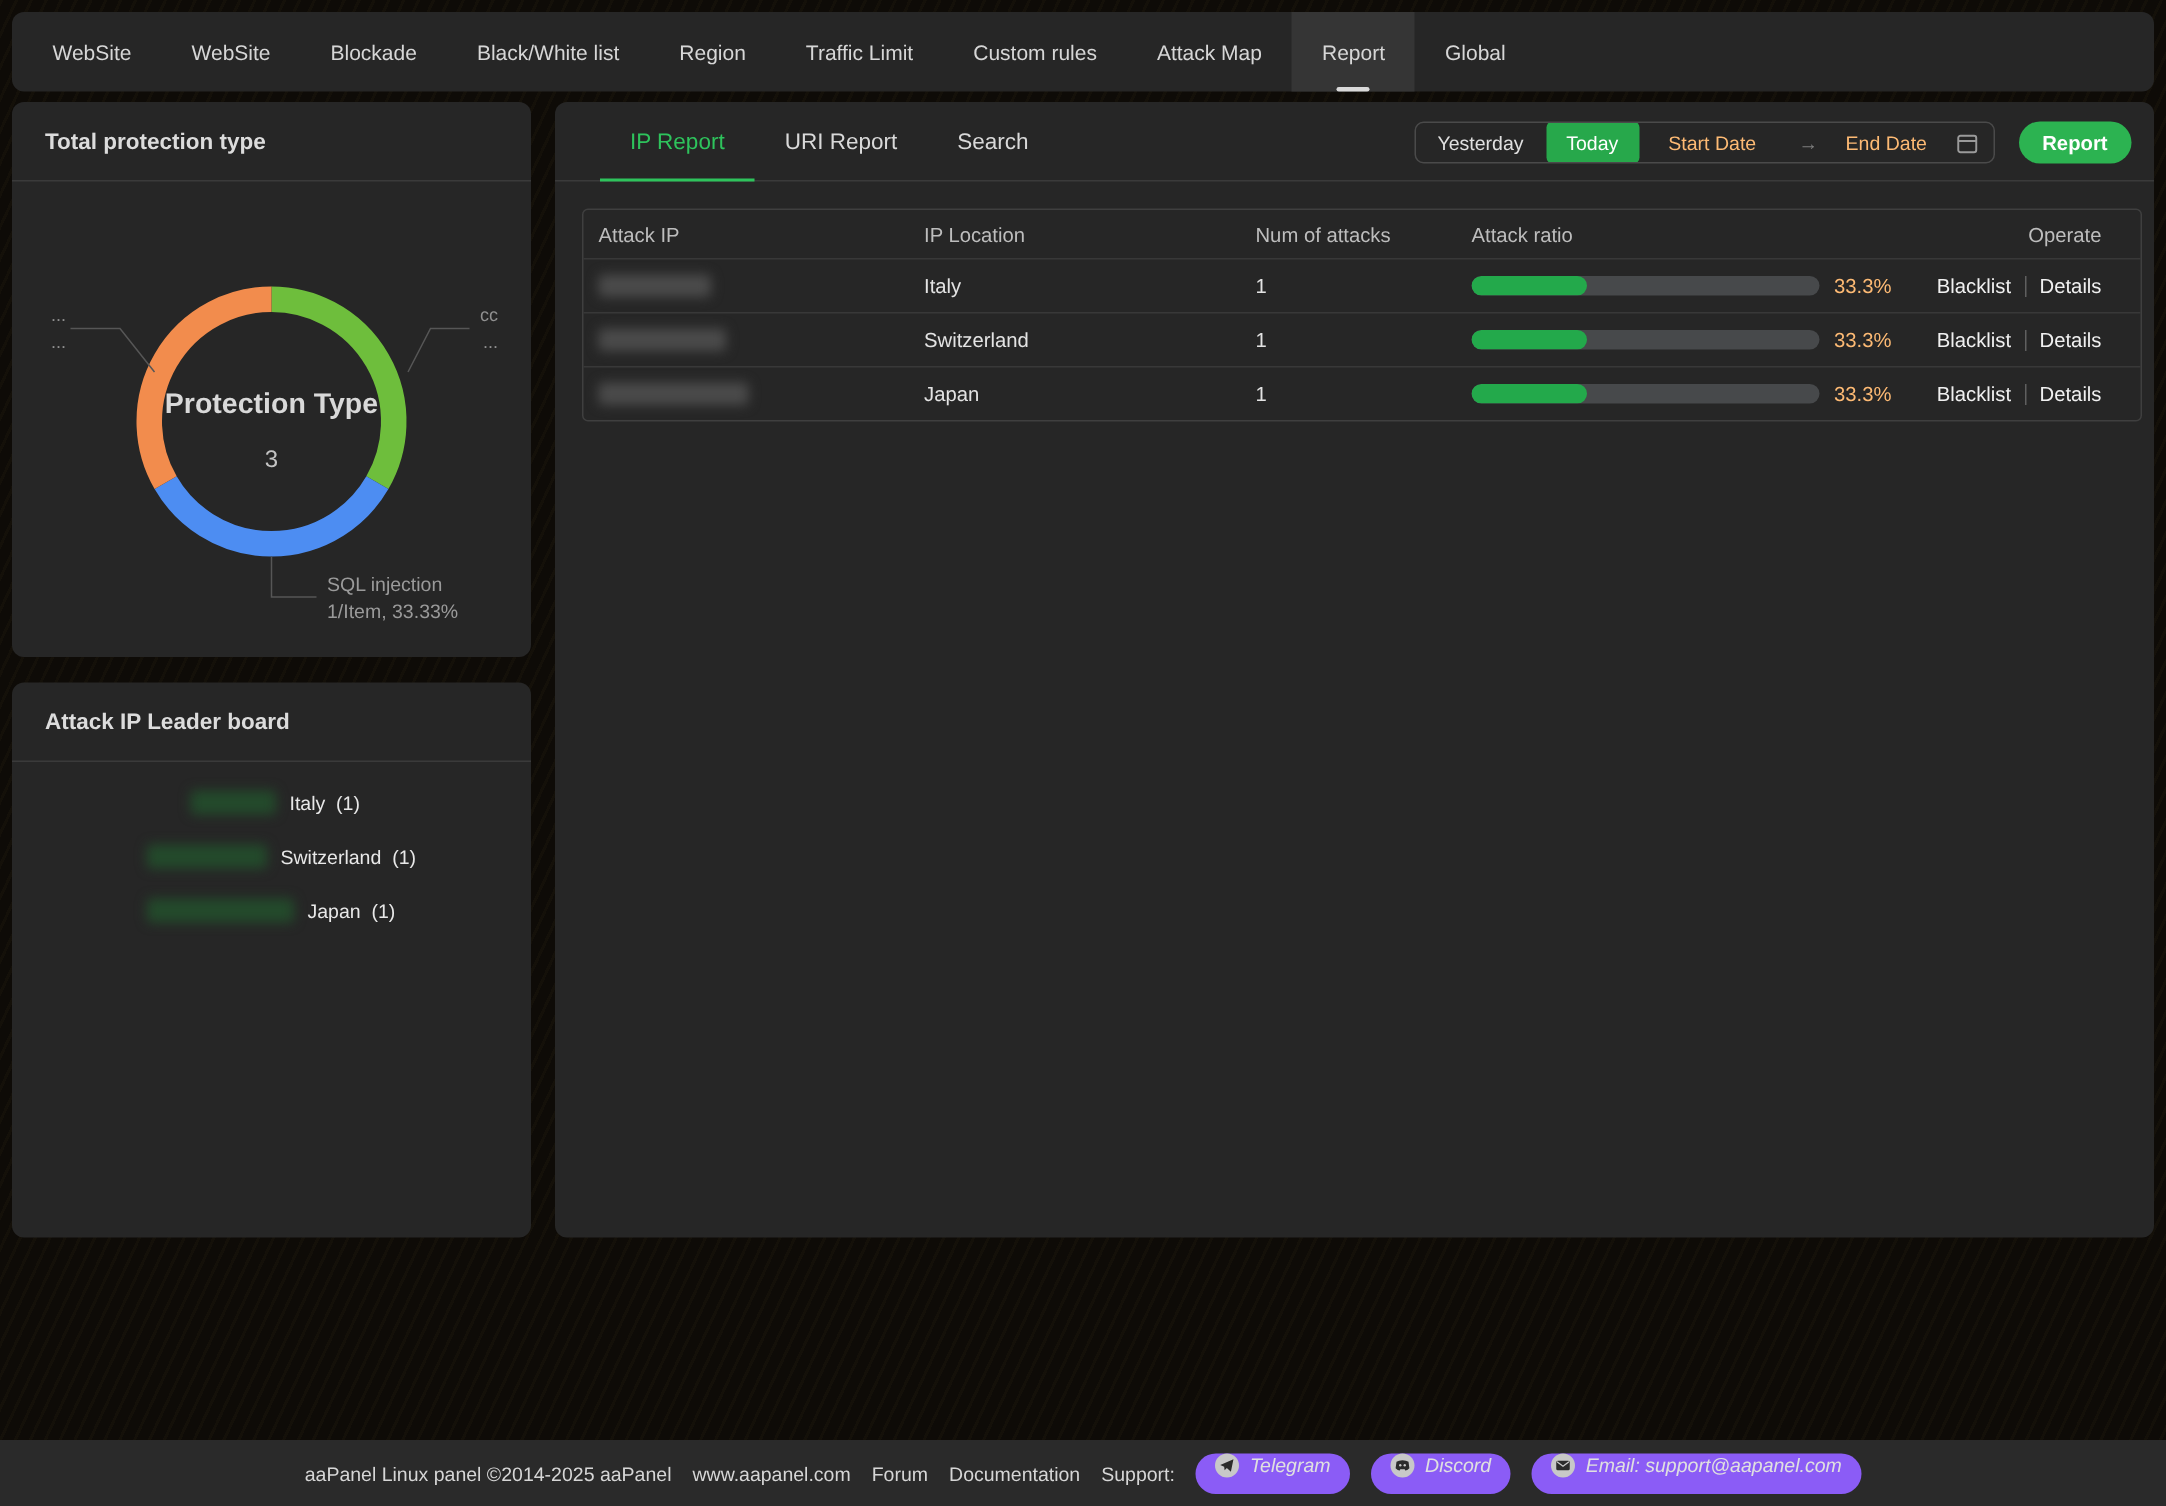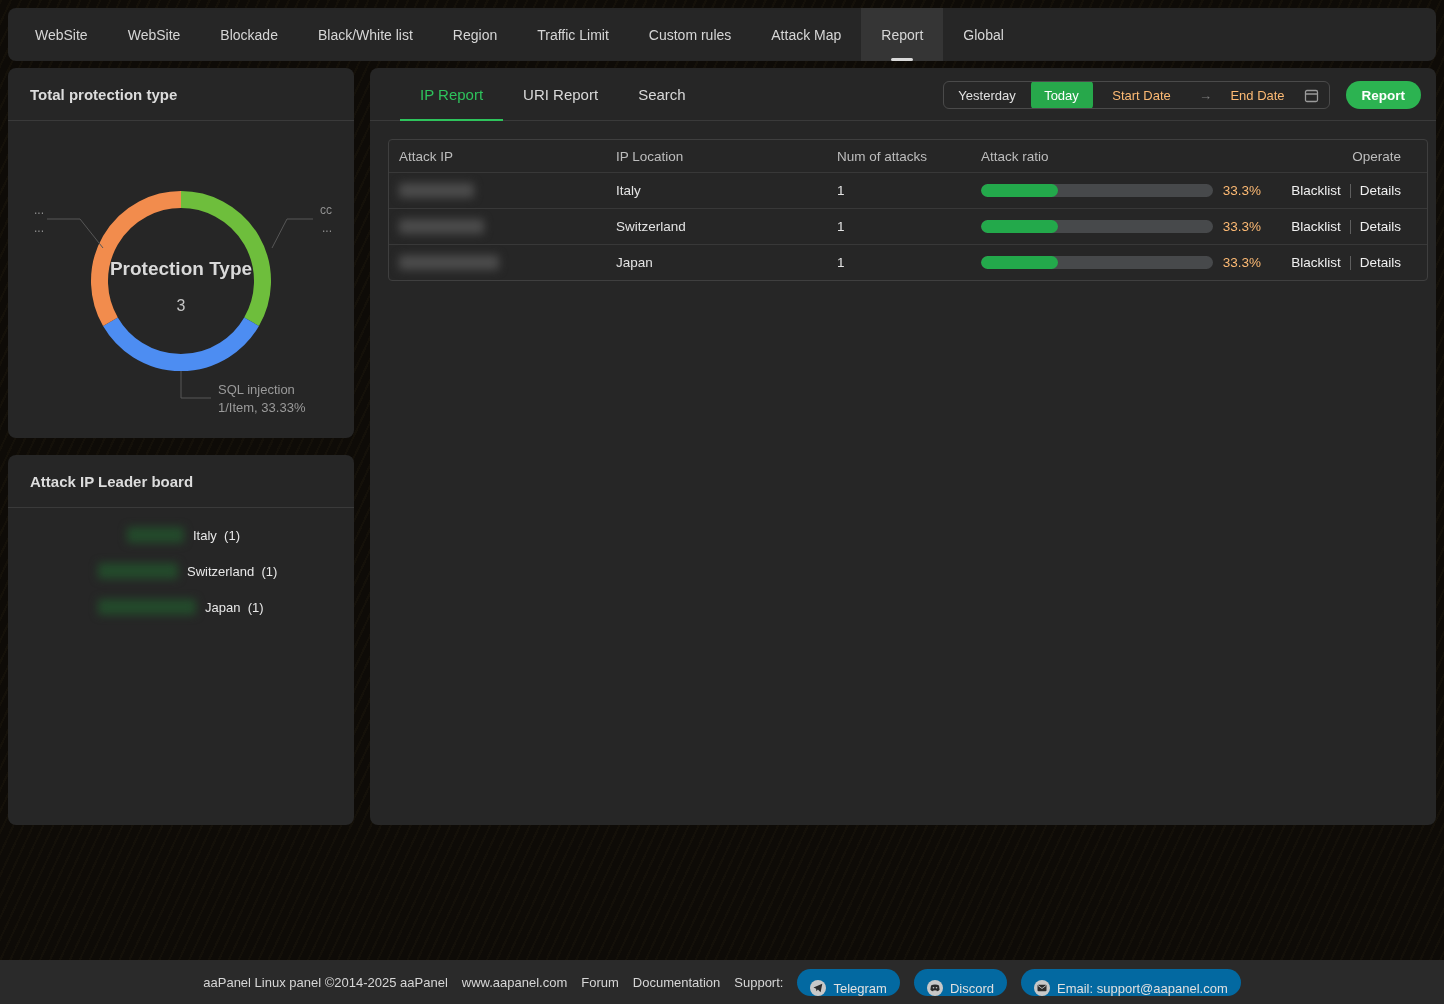--- a/index.html
+++ b/index.html
@@ -122,22 +122,22 @@
   .op-div { width:1px; height:14px; background:#5f5f5f; margin:0 9px; }
 
   
   .footer {
     position:absolute; left:0; top:960px; width:1444px; height:44px;
     background:#2a2a2a; display:flex; align-items:center; justify-content:center;
     gap:14px; font-size:13px; color:#d6d6d6;
   }
   .footer .link { cursor:pointer; }
   .pill {
-    display:flex; align-items:flex-end; gap:7px; height:27px; padding:0 13px;
-    background:#0369a1; border-radius:14px; cursor:pointer; color:#e0e0e0;
+    display:flex; align-items:flex-start; gap:7px; height:27px; padding:0 13px;
+    background:#8b5cf6; border-radius:14px; cursor:pointer; color:#e0e0e0;font-style:italic;
   }
   .pill-icon {
     width:16px; height:16px; border-radius:50%; background:#c8c8c8;
     display:flex; align-items:center; justify-content:center;
   }
   .pill-icon svg { display:block; }
 </style>
 </head>
 <body>
 

